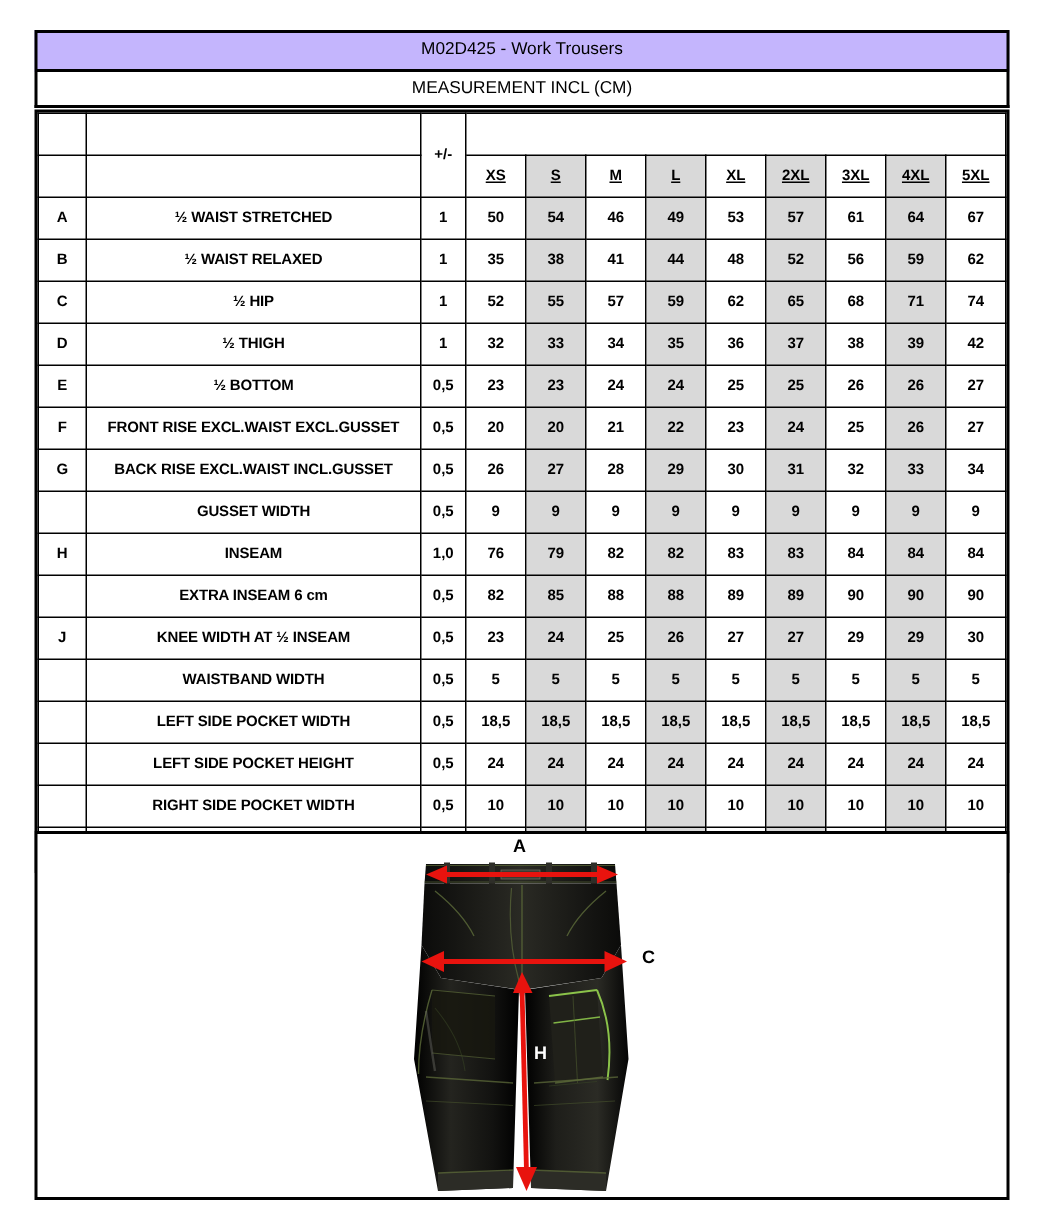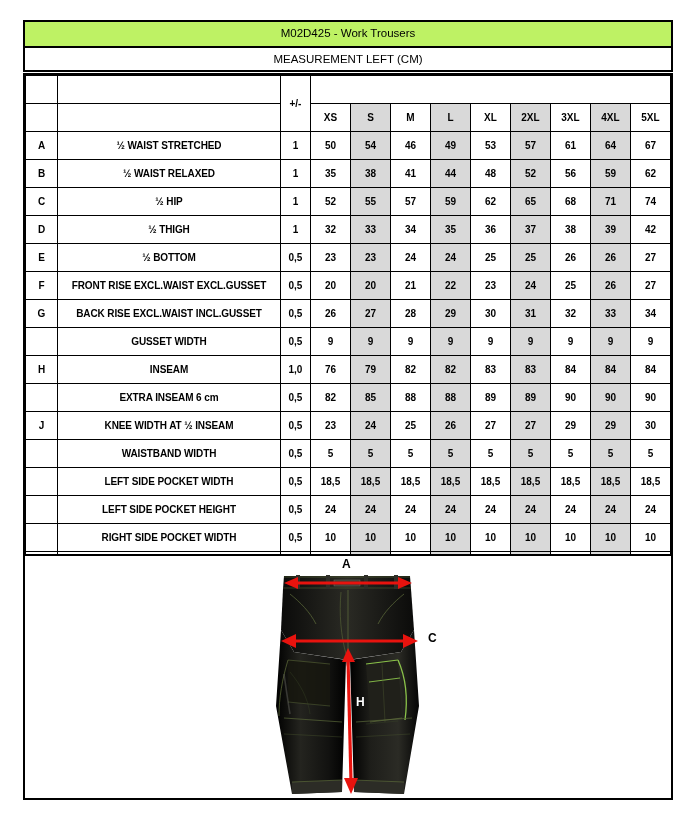--- a/index.html
+++ b/index.html
@@ -26,21 +26,21 @@
   .banner {
     border: 2px solid #000000;
     text-align: center;
     font-size: 11.5px;
     font-weight: 400;
     color: #000000;
     line-height: 1;
     padding: 6px 4px 6px 4px;
   }
   .banner-title {
-    background: #bef264;
+    background: #c4b5fd;
     border-bottom-width: 2px;
   }
   .banner-sub {
     background: #ffffff;
     border-top: none;
     padding: 6px 4px 5px 4px;
   }
 
   
   .table-wrap {
@@ -71,21 +71,21 @@
   td.c-letter { width: 32px; text-align: center; font-weight: 700; }
   td.c-desc {
     text-align: left;
     padding-left: 6px;
     font-weight: 700;
     font-size: 9.6px;
     letter-spacing: -0.1px;
   }
   td.c-tol { width: 30px; font-weight: 400; font-size: 10px; }
   td.c-val { width: 40px; font-weight: 400; font-size: 10px; }
-  th.h-size { font-weight: 700; font-size: 10.5px; height: 20px; }
+  th.h-size { font-weight: 700; font-size: 10.5px; height: 20px; text-decoration: underline; }
   .shaded { background: #D9D9D9; }
   .hdr-blank-tall { height: 32px; }
   .hdr-plusminus {
     font-weight: 700;
     font-size: 11px;
     vertical-align: middle;
   }
   .hdr-empty-top { border-bottom: 1px solid #000000; }
 
   
@@ -119,21 +119,21 @@
   }
   .ann-h { color: #ffffff; }
 </style>
 </head>
 <body>
 
 <div id="page">
 
   <div class="banner-wrap">
     <div class="banner banner-title">M02D425 - Work Trousers</div>
-    <div class="banner banner-sub">MEASUREMENT LEFT (CM)</div>
+    <div class="banner banner-sub">MEASUREMENT INCL (CM)</div>
   </div>
 
   <div class="table-wrap">
     <table class="chart">
       <colgroup id="chart-colgroup">
           <col style="width: 32px;">
           <col style="width: auto;">
           <col style="width: 30px;">
           <col style="width: 40px;">
           <col style="width: 40px;">

